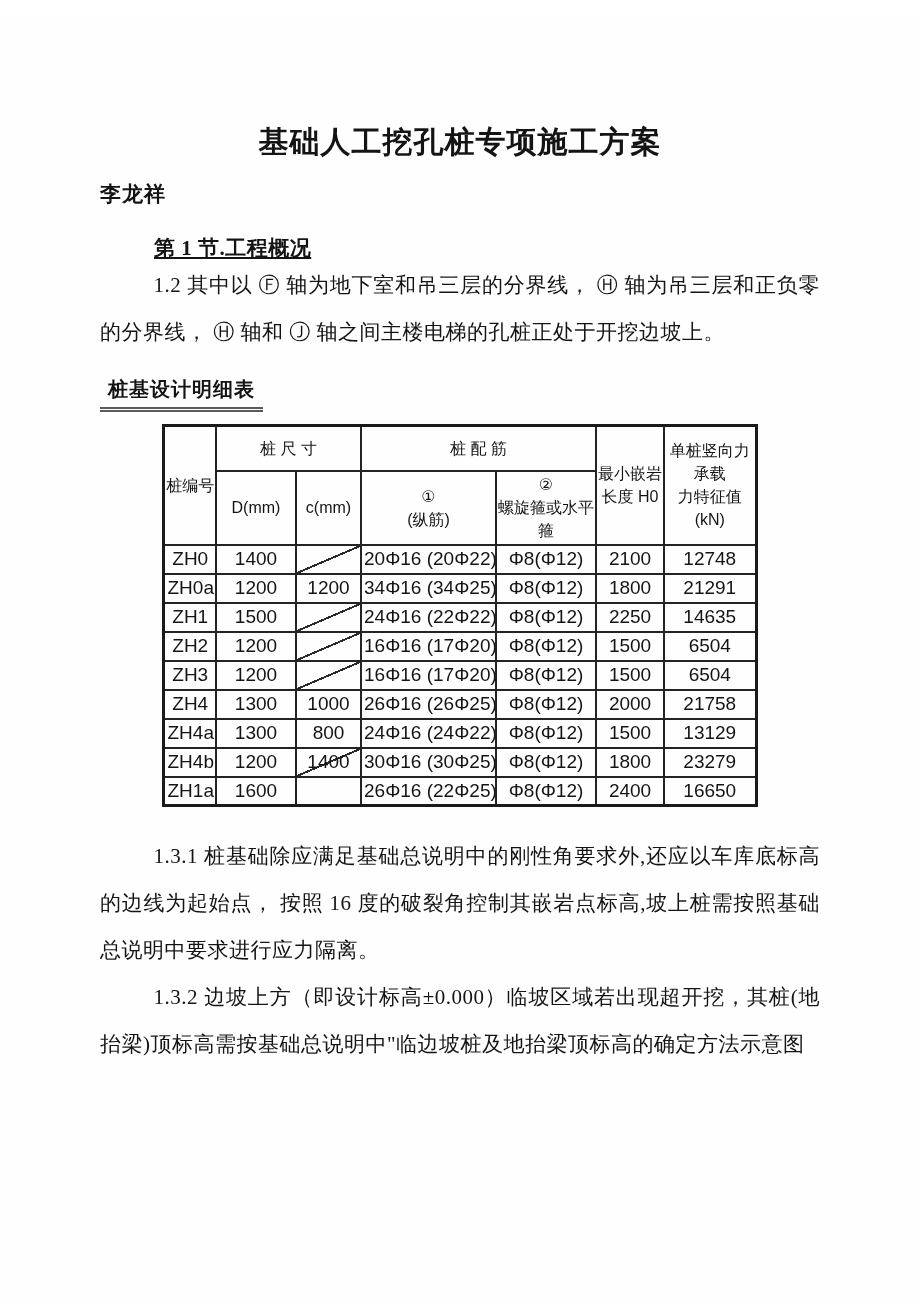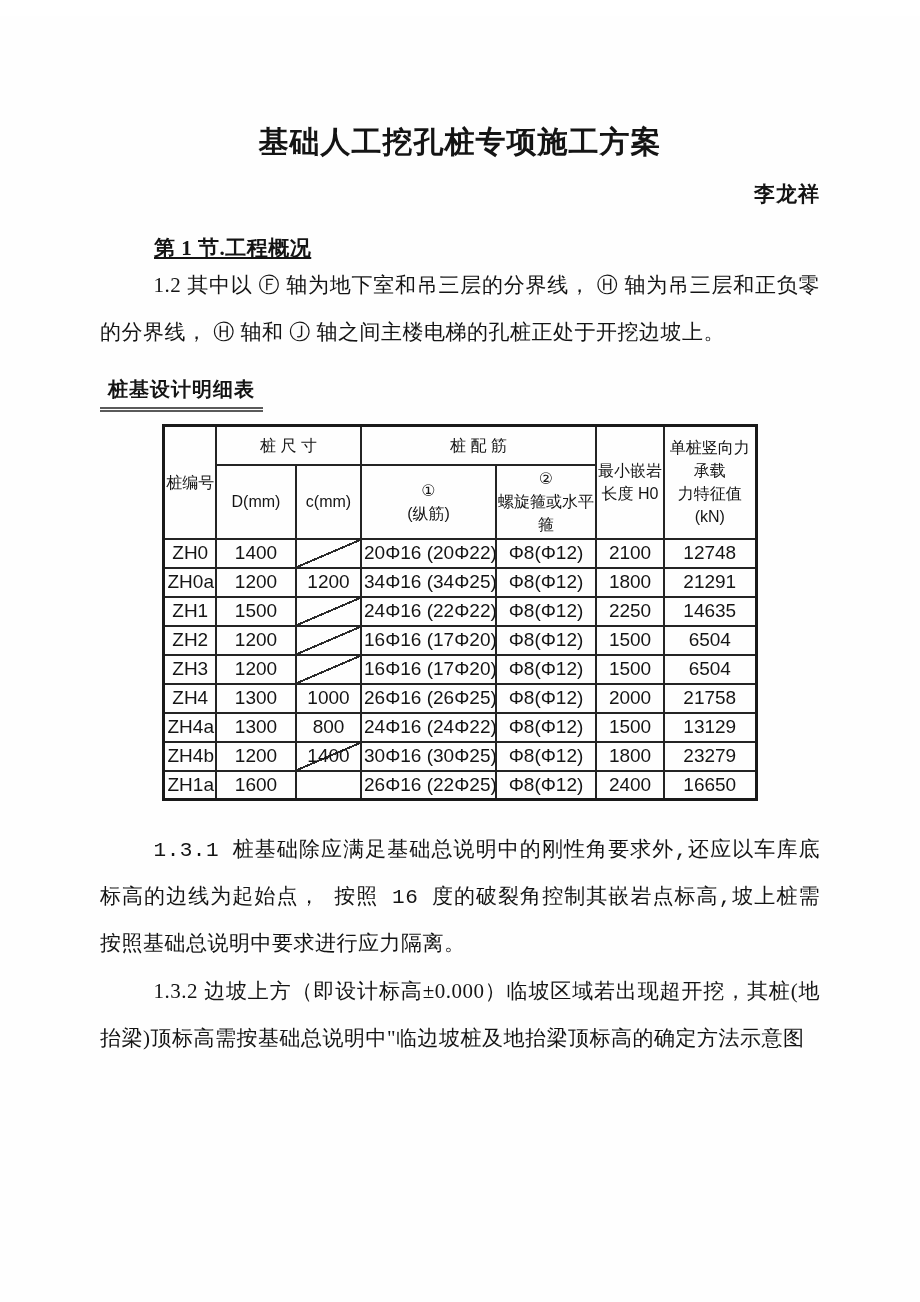--- a/index.html
+++ b/index.html
@@ -18,21 +18,21 @@
     padding: 106px 100px 0 100px;
   }
   .doc-title {
     text-align: center;
     font-size: 30px;
     font-weight: 700;
     letter-spacing: 1px;
     line-height: 1.35;
   }
   .author {
-    text-align: right;
+    text-align: left;
     font-size: 21px;
     font-weight: 700;
     margin-top: 17px;
     letter-spacing: 1px;
   }
   .section-heading {
     font-size: 21px;
     font-weight: 700;
     margin-top: 26px;
     padding-left: 54px;
@@ -72,35 +72,35 @@
     text-align: center;
     vertical-align: middle;
     overflow: hidden;
   }
   .pile-table th {
     font-size: 16px;
     font-weight: 400;
     line-height: 1.45;
     padding: 1px 0;
   }
-  .pile-table thead tr.h1 th { height: 40px; }
+  .pile-table thead tr.h1 th { height: 46px; }
   .pile-table thead tr.h2 th { height: 54px; }
   .pile-table td {
     height: 29px;
     font-size: 19px;
     padding: 0 2px;
     white-space: nowrap;
   }
   .preline { white-space: pre-line; }
   td.diag {
     background-image: linear-gradient(to bottom right,
       transparent calc(50% - 1px), #2a2a2a calc(50% - 1px),
       #2a2a2a calc(50% + 1px), transparent calc(50% + 1px));
   }
-  .after-table { margin-top: 26px; font-family: Liberation Mono, monospace; }
+  .after-table { margin-top: 26px; }
 </style>
 </head>
 <body>
 
 <div class="page">
   <div class="content">
 
     <div class="doc-title">基础人工挖孔桩专项施工方案</div>
     <div class="author">李龙祥</div>
     <div class="section-heading">第 1 节.工程概况</div>

